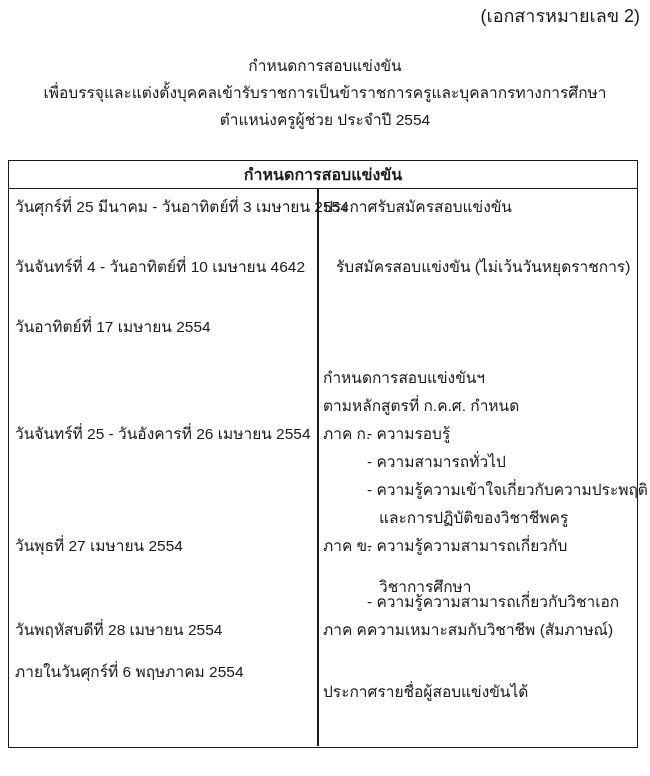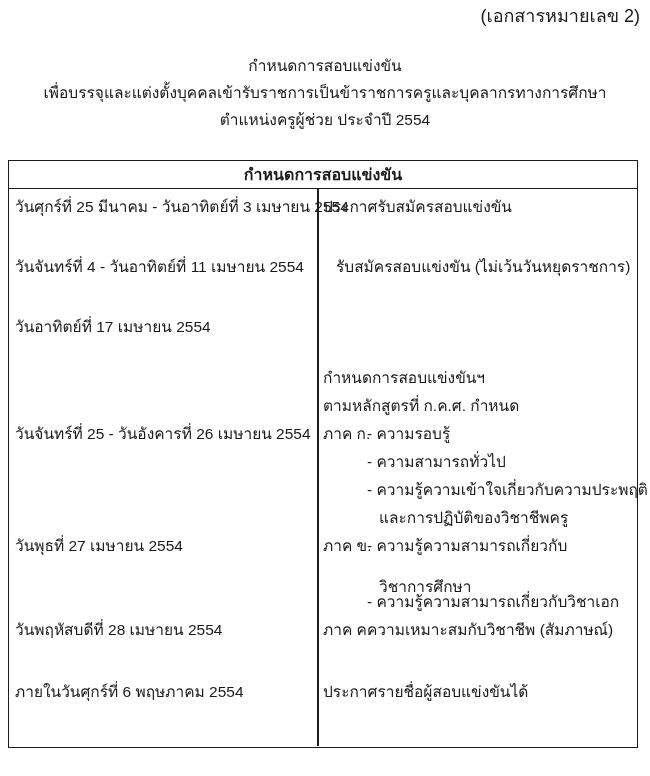--- a/index.html
+++ b/index.html
@@ -47,35 +47,35 @@
   <div class="title-line">เพื่อบรรจุและแต่งตั้งบุคคลเข้ารับราชการเป็นข้าราชการครูและบุคลากรทางการศึกษา</div>
   <div class="title-line">ตำแหน่งครูผู้ช่วย  ประจำปี 2554</div>
 </div>
 
 <div class="schedule-table">
   <div class="table-header">กำหนดการสอบแข่งขัน</div>
   <div class="table-body">
     <div class="col-divider"></div>
   <div class="t-line" style="left: 6px; top: 8px;">วันศุกร์ที่ 25  มีนาคม -  วันอาทิตย์ที่ 3 เมษายน 2554</div>
       <div class="t-line" style="left: 314px; top: 8px;">ประกาศรับสมัครสอบแข่งขัน</div>
-      <div class="t-line" style="left: 6px; top: 68px;">วันจันทร์ที่ 4 - วันอาทิตย์ที่ 11 เมษายน 2554</div>
+      <div class="t-line" style="left: 6px; top: 68px;">วันจันทร์ที่ 4 - วันอาทิตย์ที่ 10 เมษายน 4642</div>
       <div class="t-line" style="left: 314px; top: 68px; margin-left: 13px;">รับสมัครสอบแข่งขัน (ไม่เว้นวันหยุดราชการ)</div>
       <div class="t-line" style="left: 6px; top: 128px;">วันอาทิตย์ที่ 17  เมษายน 2554</div>
       <div class="t-line" style="left: 6px; top: 235px;">วันจันทร์ที่ 25 -  วันอังคารที่ 26 เมษายน 2554</div>
       <div class="t-line" style="left: 314px; top: 179px;">กำหนดการสอบแข่งขันฯ</div>
       <div class="t-line" style="left: 314px; top: 207px;">ตามหลักสูตรที่ ก.ค.ศ. กำหนด</div>
       <div class="t-line" style="left: 314px; top: 235px;">ภาค ก.</div>
       <div class="t-line" style="left: 358px; top: 235px;">- ความรอบรู้</div>
       <div class="t-line" style="left: 358px; top: 263px;">- ความสามารถทั่วไป</div>
       <div class="t-line" style="left: 358px; top: 291px;">- ความรู้ความเข้าใจเกี่ยวกับความประพฤติ</div>
       <div class="t-line" style="left: 370px; top: 319px;">และการปฏิบัติของวิชาชีพครู</div>
       <div class="t-line" style="left: 6px; top: 347px;">วันพุธที่ 27 เมษายน 2554</div>
       <div class="t-line" style="left: 314px; top: 347px;">ภาค ข.</div>
       <div class="t-line" style="left: 358px; top: 347px;">- ความรู้ความสามารถเกี่ยวกับ</div>
       <div class="t-line" style="left: 370px; top: 375px; margin-top: 13px;">วิชาการศึกษา</div>
       <div class="t-line" style="left: 358px; top: 403px;">- ความรู้ความสามารถเกี่ยวกับวิชาเอก</div>
       <div class="t-line" style="left: 6px; top: 431px;">วันพฤหัสบดีที่ 28 เมษายน 2554</div>
       <div class="t-line" style="left: 314px; top: 431px;">ภาค ค.</div>
       <div class="t-line" style="left: 358px; top: 431px;">ความเหมาะสมกับวิชาชีพ (สัมภาษณ์)</div>
-      <div class="t-line" style="left: 6px; top: 493px; text-align: center;">ภายในวันศุกร์ที่ 6  พฤษภาคม 2554</div>
+      <div class="t-line" style="left: 6px; top: 473px; text-align: center;">ภายในวันศุกร์ที่ 6  พฤษภาคม 2554</div>
       <div class="t-line" style="left: 314px; top: 493px;">ประกาศรายชื่อผู้สอบแข่งขันได้</div>
     </div>
 </div>
 
 </body></html>

